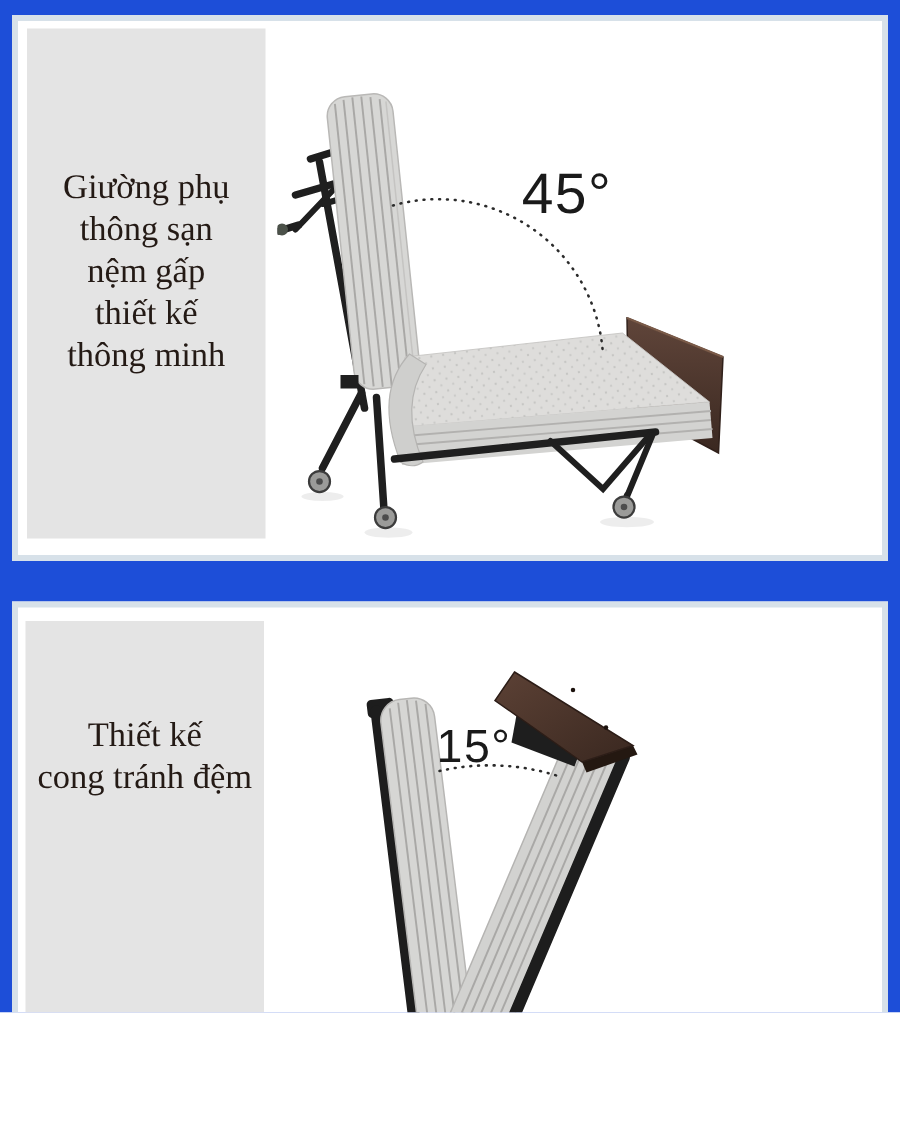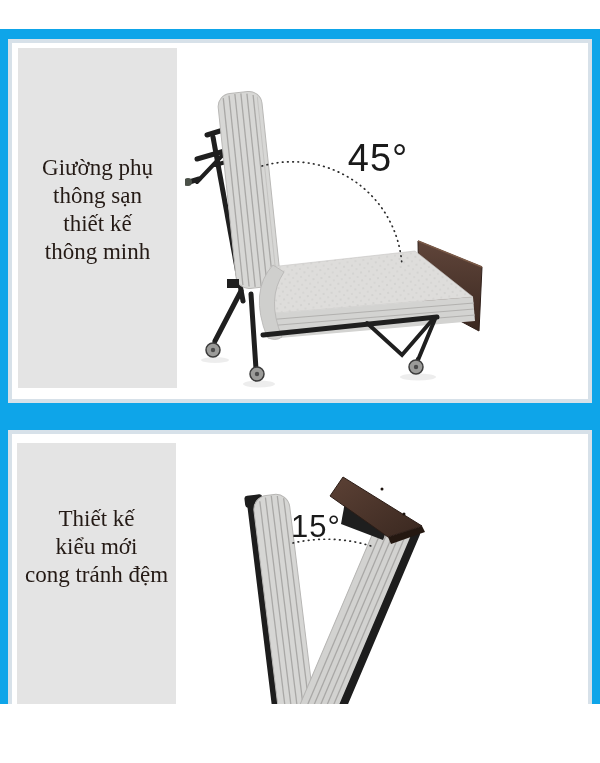--- a/index.html
+++ b/index.html
@@ -1,17 +1,17 @@
 <!DOCTYPE html>
 <html><head>
 <meta charset="utf-8">
 <style>
   html,body{margin:0;padding:0;background:#ffffff;}
-  .page{position:relative;width:600px;height:675px;background:#0ea5e9;overflow:hidden;
-        font-family:"Liberation Serif",serif;margin-top:29px;}
+  .page{position:relative;width:600px;height:675px;background:#1d4ed8;overflow:hidden;
+        font-family:"Liberation Serif",serif;}
   .panel{position:absolute;left:8px;width:584px;background:#ffffff;
          border:4px solid #d7e1e9;box-sizing:border-box;}
   .panel-1{top:10px;height:364px;}
   .panel-2{top:401px;height:349px;}
   .caption-box{position:absolute;background:#e4e4e4;display:flex;flex-direction:column;
                align-items:center;box-sizing:border-box;}
   .caption-box-1{left:6px;top:5px;width:159px;height:340px;justify-content:center;padding-bottom:16px;}
   .caption-box-2{left:5px;top:9px;width:159px;height:319px;justify-content:flex-start;padding-top:62px;}
   .cap-line{font-family:"Liberation Serif",serif;font-size:23px;line-height:28px;
             color:#241a15;text-align:center;white-space:nowrap;}
@@ -30,20 +30,21 @@
 </style>
 </head>
 <body>
 
 <div class="page">
 
   <section class="panel panel-1">
     <div class="caption-box caption-box-1">
       <div class="cap-line">Giường phụ</div>
       <div class="cap-line">thông sạn</div>
+      <div class="cap-line">nệm gấp</div>
       <div class="cap-line">thiết kế</div>
       <div class="cap-line">thông minh</div>
     </div>
 
     <svg class="photo photo-1" viewBox="0 0 408 330" xmlns="http://www.w3.org/2000/svg">
       <defs>
         <pattern id="p1quilt" width="8" height="8" patternUnits="userSpaceOnUse" patternTransform="rotate(-8)">
           <circle cx="2" cy="2" r="0.8" fill="#c2c2c0"></circle>
           <circle cx="6" cy="6" r="0.8" fill="#c8c8c6"></circle>
         </pattern>
@@ -123,21 +124,20 @@
       </g>
 
       <path class="dotted-arc" d="M 77 97 A 110 110 0 0 1 217 197"></path>
       <text class="angle-label" x="193" y="102" font-size="38" letter-spacing="1" text-anchor="middle">45°</text>
     </svg>
   </section>
 
   <section class="panel panel-2">
     <div class="caption-box caption-box-2">
       <div class="cap-line">Thiết kế</div>
-      <div class="cap-line">kiểu mới</div>
       <div class="cap-line">cong tránh đệm</div>
     </div>
 
     <svg class="photo photo-2" viewBox="0 0 330 331" xmlns="http://www.w3.org/2000/svg">
       <defs>
         <linearGradient id="p2wood" x1="0" y1="0" x2="1" y2="1">
           <stop offset="0" stop-color="#5c4135"></stop>
           <stop offset="1" stop-color="#3a2820"></stop>
         </linearGradient>
       </defs>

